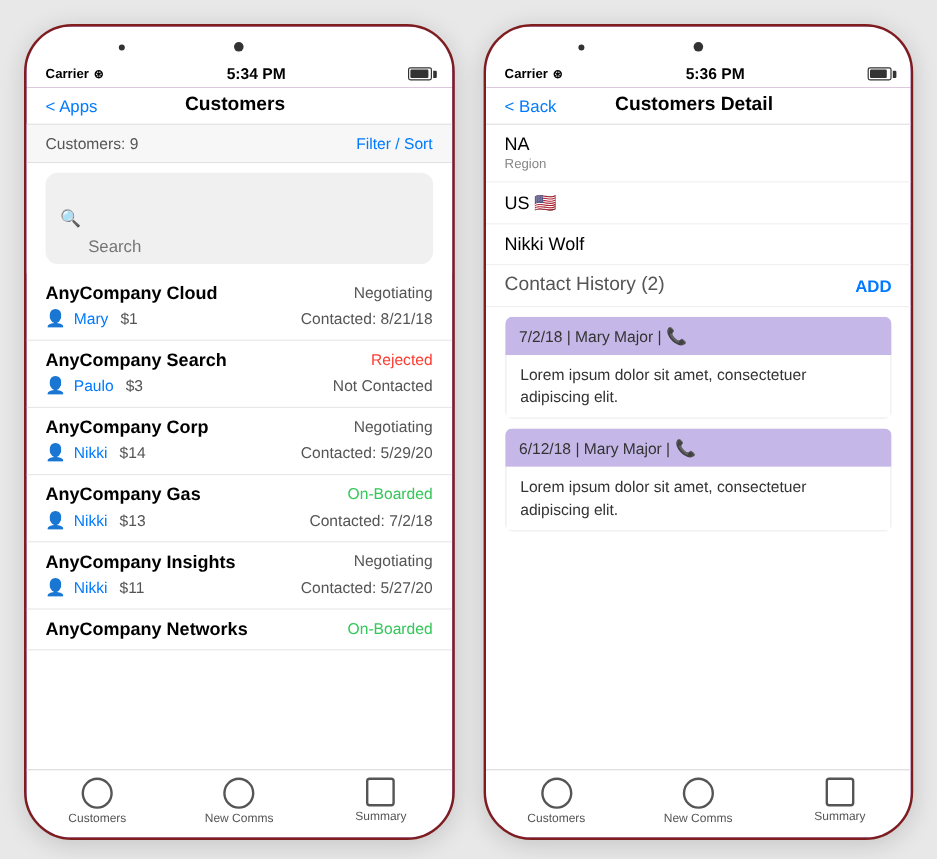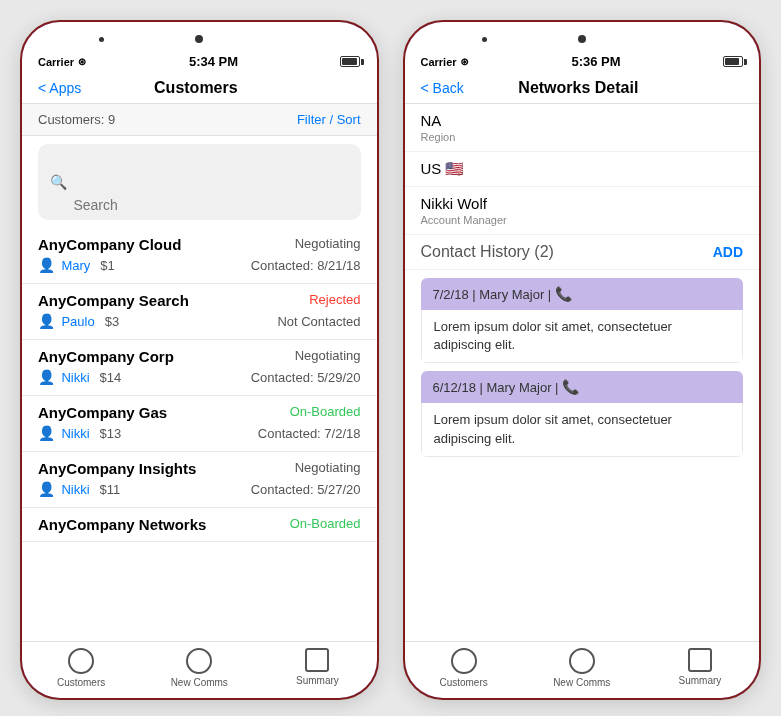--- a/index.html
+++ b/index.html
@@ -439,39 +439,38 @@
     <div class="status-center">5:36 PM</div>
     <div class="status-right">
       <div class="battery-icon">
         <div class="battery-fill"></div>
       </div>
     </div>
   </div>
 
   <div class="nav-bar">
     <div class="nav-back">&lt; Back</div>
-    <div class="nav-title">Networks Detail</div>
+    <div class="nav-title">Customers Detail</div>
     <div style="width:50px;"></div>
   </div>
 
   <div class="content detail-content">
 
     <div class="detail-field">
       <div class="detail-value">NA</div>
       <div class="detail-label">Region</div>
     </div>
 
     <div class="detail-field">
       <div class="detail-value detail-value-flag">US 🇺🇸</div>
     </div>
 
 
     <div class="detail-field">
       <div class="detail-value">Nikki Wolf</div>
-      <div class="detail-label">Account Manager</div>
     </div>
 
     <div class="contact-history-header">
       <span class="contact-history-label">Contact History (2)</span>
       <span class="add-btn">ADD</span>
     </div>
 
     <div class="history-entry">
       <div class="history-header-bar">
         <span>7/2/18 | Mary Major |</span>

